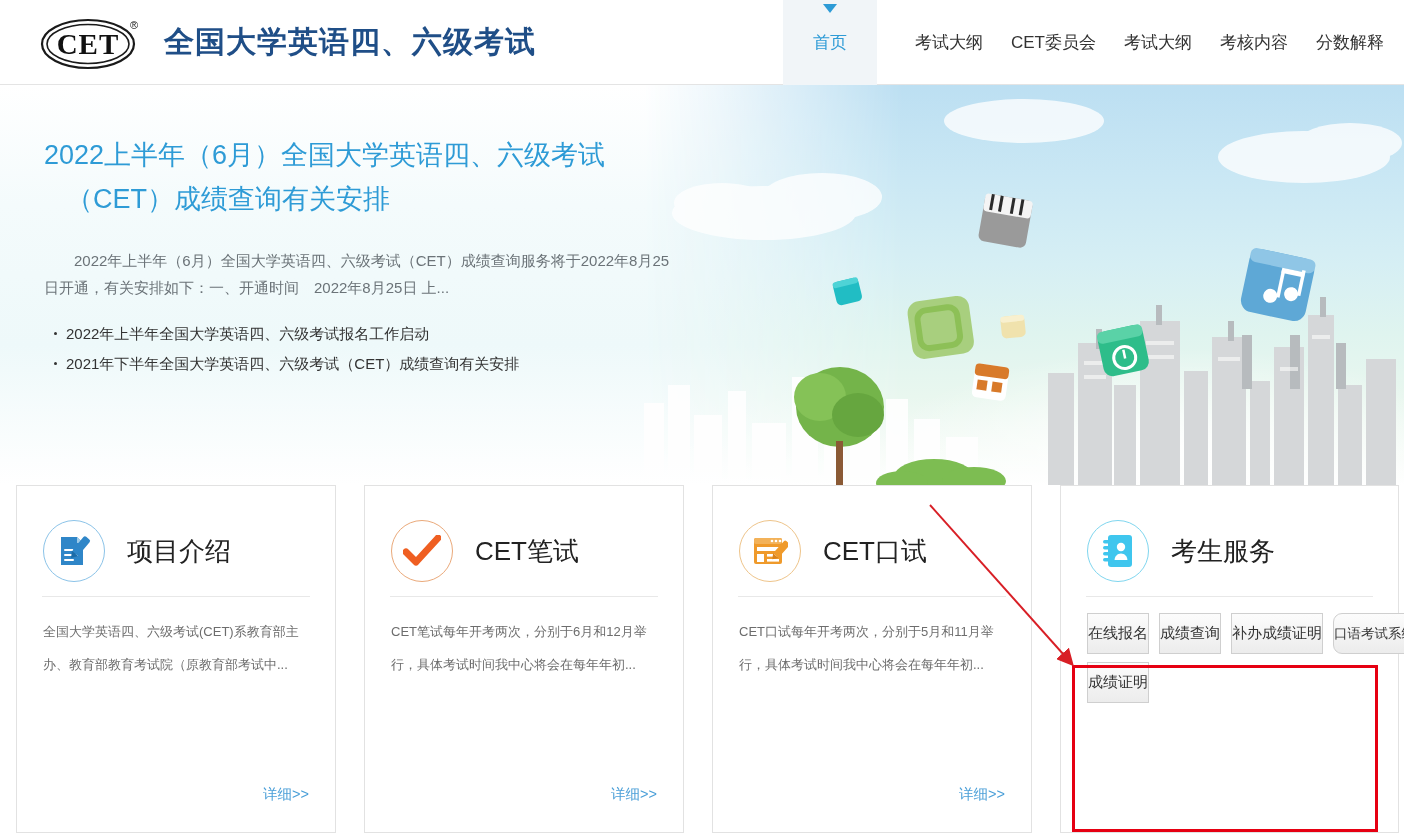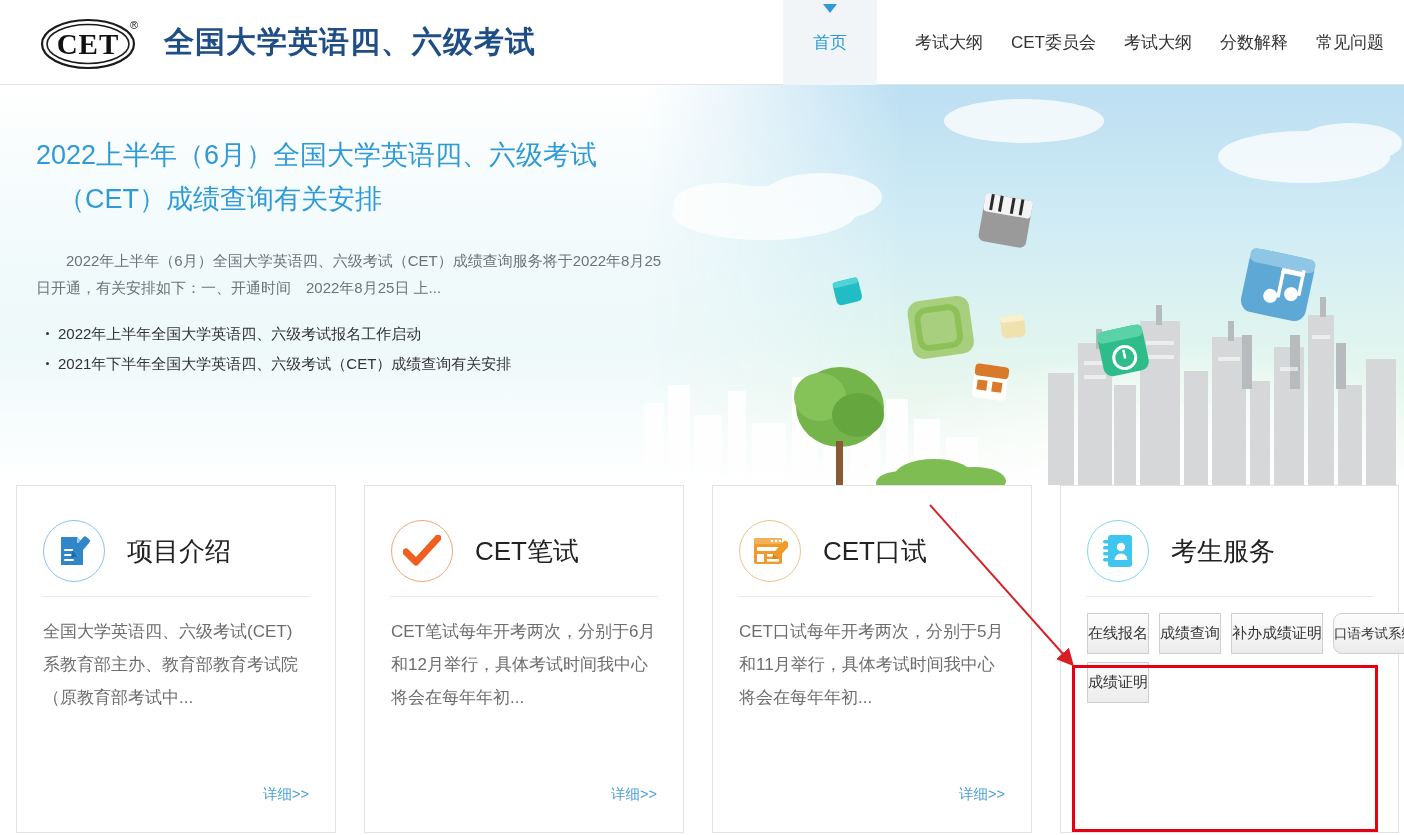--- a/index.html
+++ b/index.html
@@ -67,21 +67,21 @@
     width:760px; height:400px;
     background:
       radial-gradient(ellipse 420px 150px at 70% 92%, rgba(255,255,255,.95), rgba(255,255,255,0) 70%),
       linear-gradient(180deg,#bcdff2 0%, #c9e7f4 22%, #d6eff4 45%, #dff4ef 62%, #e9f7ef 78%, #f7fcf8 92%, #ffffff 100%);
     -webkit-mask-image:linear-gradient(90deg, rgba(0,0,0,0) 0%, rgba(0,0,0,.25) 10%, rgba(0,0,0,1) 34%, rgba(0,0,0,1) 100%);
             mask-image:linear-gradient(90deg, rgba(0,0,0,0) 0%, rgba(0,0,0,.25) 10%, rgba(0,0,0,1) 34%, rgba(0,0,0,1) 100%);
   }
   .banner-art{ position:absolute; top:0; right:0; width:760px; height:400px; }
 
   .banner-text{
-    position:absolute; left:0; top:0;
+    position:absolute; left:8px; top:0;
     width:720px; height:400px;
     padding:48px 0 0 36px;
     z-index:3;
   }
   .banner-title{
     font-size:27px; line-height:44px; color:#2e9bd6;
     width:640px; font-weight:normal;
   }
   .banner-title .l2{ padding-left:22px; display:block; }
   .banner-desc{
@@ -131,21 +131,21 @@
   }
   .ic-blue{ border:1px solid #8bc3e8; }
   .ic-orange{ border:1px solid #eaa97a; }
   .ic-amber{ border:1px solid #eec48a; }
   .ic-cyan{ border:1px solid #7fd6ef; }
   .card-title{
     margin-left:22px; font-size:26px; color:#222; white-space:nowrap;
   }
   .card-divider{ height:1px; background:#e8e8e8; margin:2px -1px 0 -1px; }
   .card-body{
-    font-size:17px; line-height:33px; color:#6d6d6d;
+    font-size:13px; line-height:33px; color:#6d6d6d;
     padding-top:18px; width:266px;
   }
   .card-more{
     position:absolute; right:26px; bottom:28px;
     font-size:14.5px; color:#4a9fd8; cursor:pointer;
   }
 
   
   .svc-grid{
     display:grid;
@@ -221,24 +221,24 @@
     <div class="nav-item">
       <span>考试大纲</span>
     </div>
     <div class="nav-item">
       <span>CET委员会</span>
     </div>
     <div class="nav-item">
       <span>考试大纲</span>
     </div>
     <div class="nav-item">
+      <span>考核内容</span>
+    </div>
+    <div class="nav-item">
       <span>分数解释</span>
-    </div>
-    <div class="nav-item">
-      <span>常见问题</span>
     </div>
     <div class="nav-tail"></div>
   </div>
 </div>
 
 <div class="banner">
   <div class="sky"></div>
 
   <svg class="banner-art" viewBox="0 0 760 400">
 

